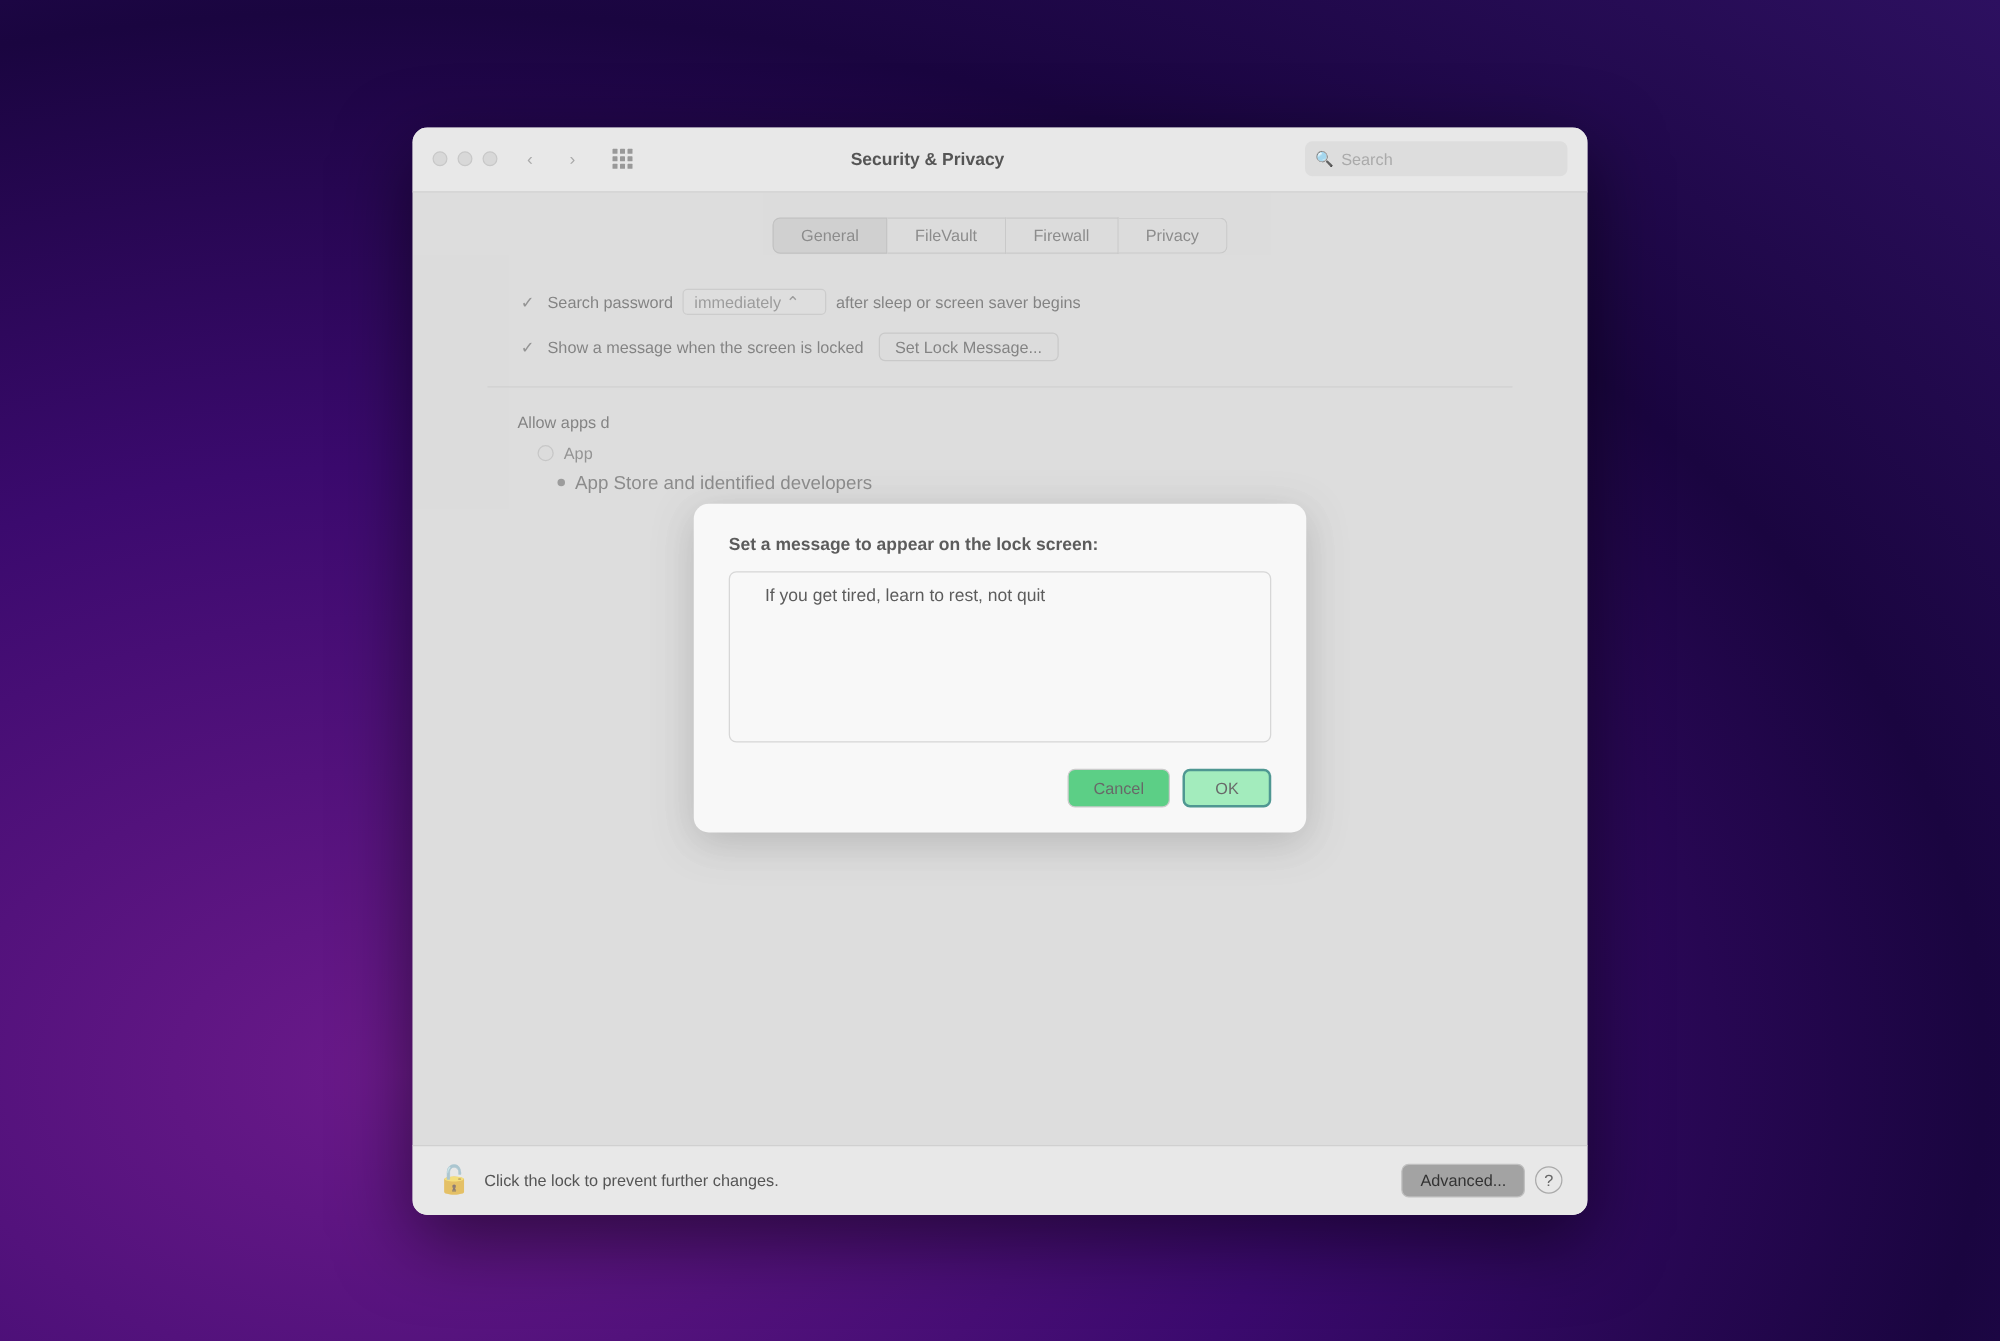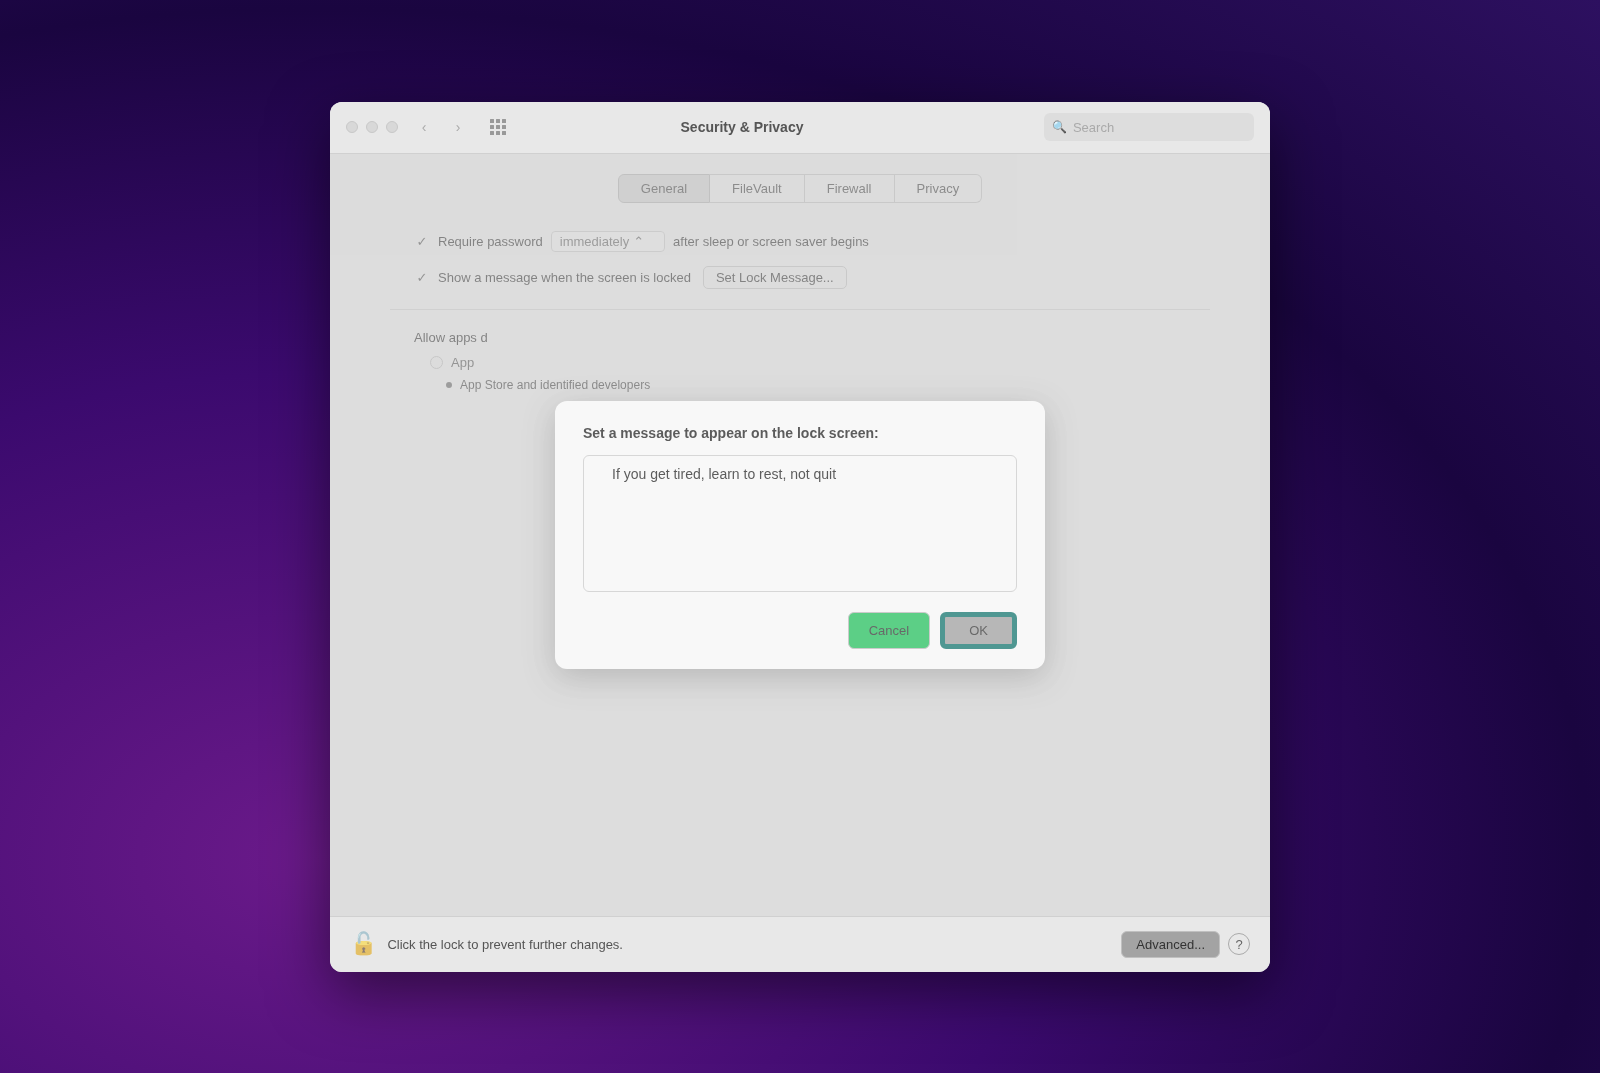--- a/index.html
+++ b/index.html
@@ -262,21 +262,21 @@
       border-radius: 50%;
       border: 1.5px solid #bbb;
       background: #e8e8e8;
     }
 
     .bullet-row {
       display: flex;
       align-items: center;
       margin-left: 56px;
       margin-bottom: 6px;
-      font-size: 12px;
+      font-size: 15px;
       color: #444;
       gap: 8px;
     }
 
     .bullet {
       width: 6px;
       height: 6px;
       border-radius: 50%;
       background: #666;
     }
@@ -382,22 +382,22 @@
       background: #22c55e;
       border: 1px solid #c0c0c0;
       border-radius: 6px;
       color: #333;
       cursor: pointer;
     }
 
     .dialog-ok-btn {
       padding: 6px 24px;
       font-size: 13px;
-      background: #a3a3a3;
-      border: 5px solid #0f766e;
+      background: #86efac;
+      border: 2px solid #0f766e;
       border-radius: 6px;
       color: #333;
       cursor: pointer;
       font-weight: 500;
     }
   </style>
 </head>
 <body>
 
 <div class="window">
@@ -438,21 +438,21 @@
       <div class="tab active">General</div>
       <div class="tab">FileVault</div>
       <div class="tab">Firewall</div>
       <div class="tab">Privacy</div>
     </div>
 
     <div class="settings-section">
 
       <div class="password-row">
         <span class="checkmark">✓</span>
-        <span class="setting-label">Require password</span>
+        <span class="setting-label">Search password</span>
         <div class="immediately-dropdown">
           <span>immediately</span>
           <span>⌃</span>
         </div>
         <span class="setting-label">after sleep or screen saver begins</span>
       </div>
 
       <div class="password-row">
         <span class="checkmark">✓</span>
         <span class="setting-label">Show a message when the screen is locked</span>

